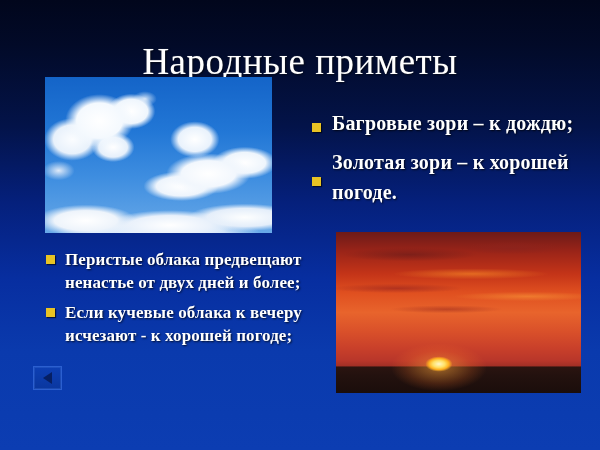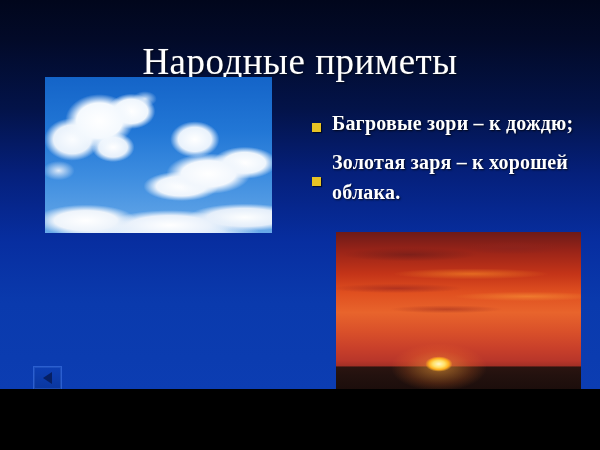--- a/index.html
+++ b/index.html
@@ -3,21 +3,21 @@
 <meta charset="utf-8">
 <style>
   html, body {
     margin: 0;
     padding: 0;
     background: #000;
   }
   #slide {
     position: relative;
     width: 600px;
-    height: 389px;
+    height: 450px;
     overflow: hidden;
     font-family: "Liberation Serif", "DejaVu Serif", serif;
     background:
       linear-gradient(to bottom,
         #01061c 0%,
         #020a28 10%,
         #031349 28%,
         #05207c 45%,
         #072ea0 62%,
         #0a3aad 78%,
@@ -180,22 +180,32 @@
 
   <div class="photo" id="photo-sunset"></div>
 
   <div class="bullet-list" id="bullets-right">
     <div class="bullet-item">
       <span class="bullet-marker"></span>
       <span class="bullet-text">Багровые зори – к дождю;</span>
     </div>
     <div class="bullet-item">
       <span class="bullet-marker"></span>
-      <span class="bullet-text">Золотая заря – к хорошей облака.</span>
+      <span class="bullet-text">Золотая зори – к хорошей погоде.</span>
     </div>
   </div>
 
+  <div class="bullet-list" id="bullets-left">
+    <div class="bullet-item">
+      <span class="bullet-marker"></span>
+      <span class="bullet-text">Перистые облака предвещают ненастье от двух дней и более;</span>
+    </div>
+    <div class="bullet-item">
+      <span class="bullet-marker"></span>
+      <span class="bullet-text">Если кучевые облака к вечеру исчезают -  к хорошей погоде;</span>
+    </div>
+  </div>
 
   <div id="nav-back-button">
     <span id="nav-back-icon"></span>
   </div>
 
 </div>
 
 </body></html>

